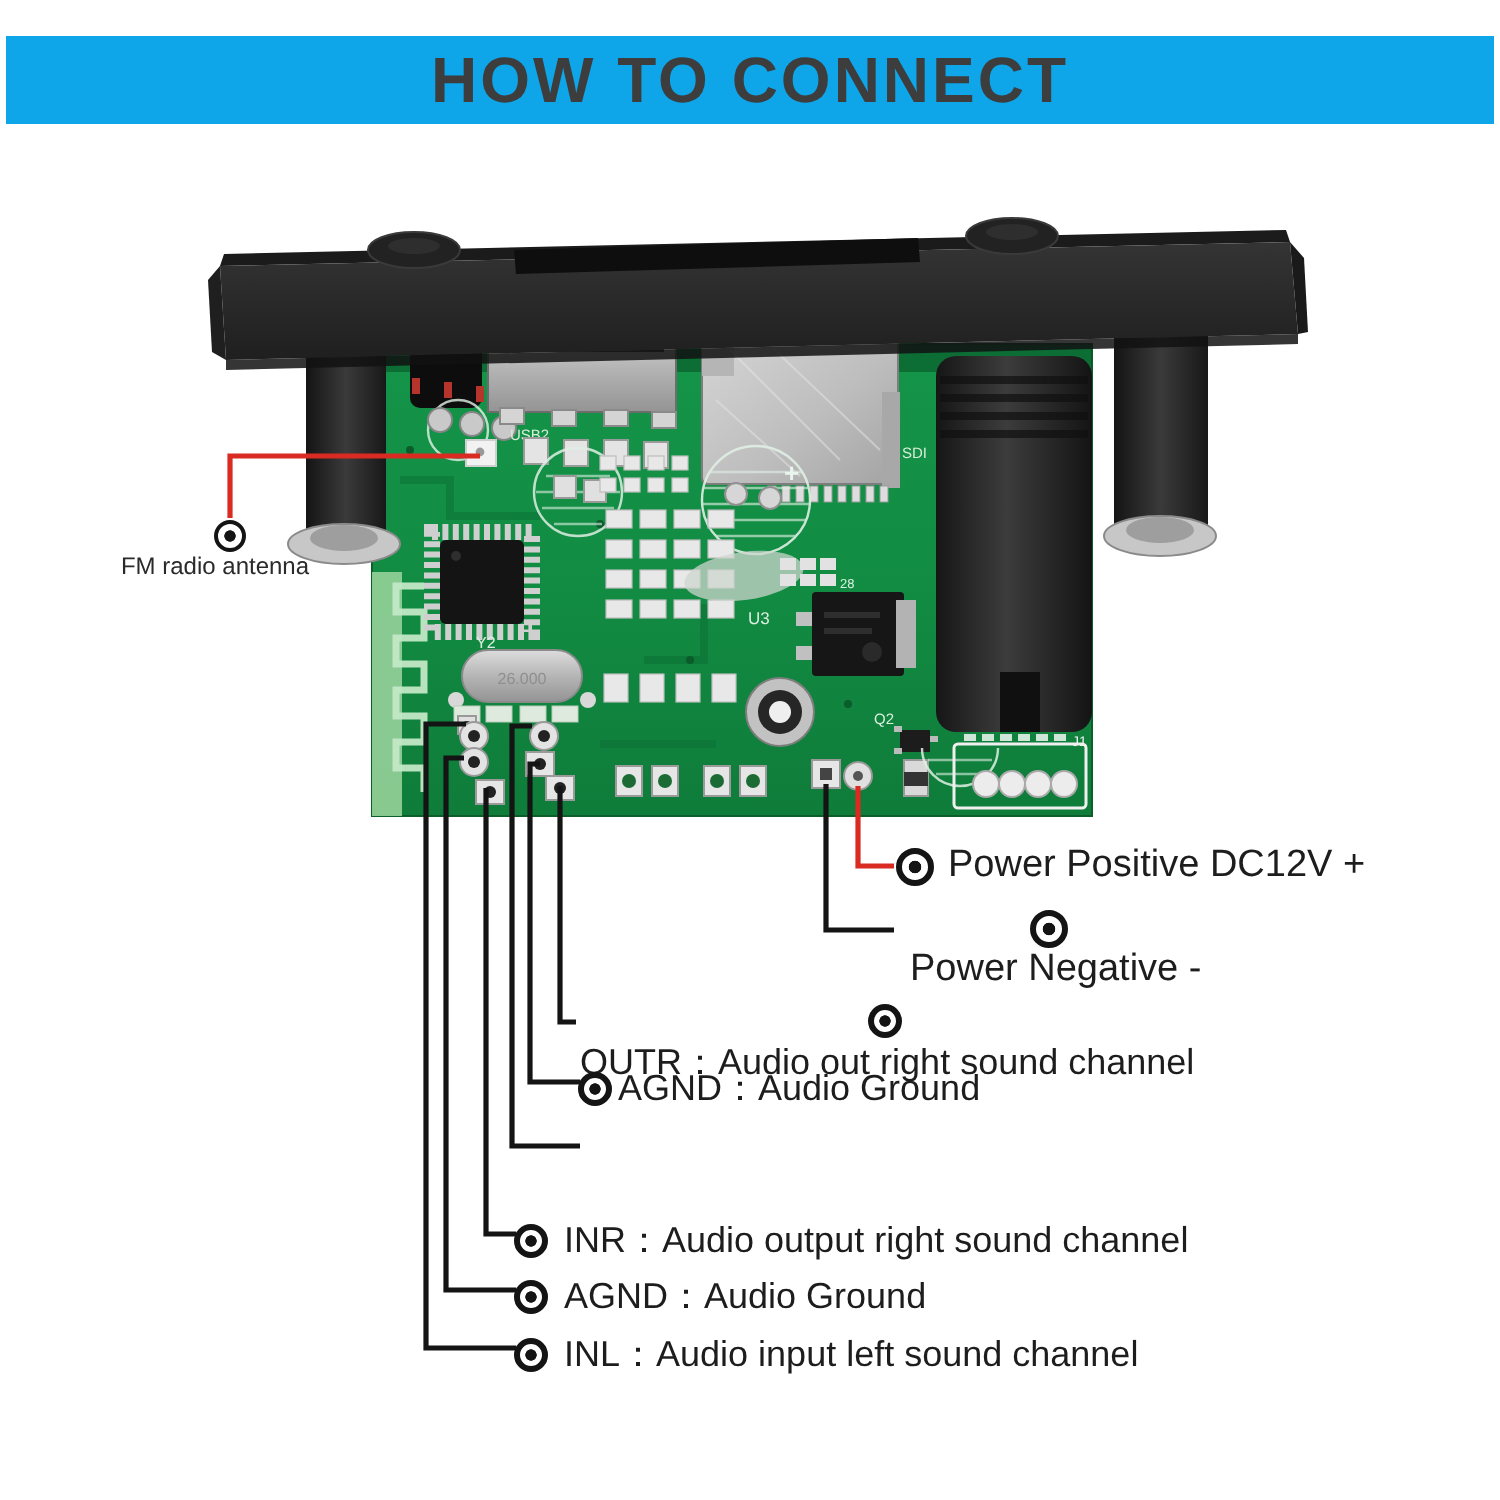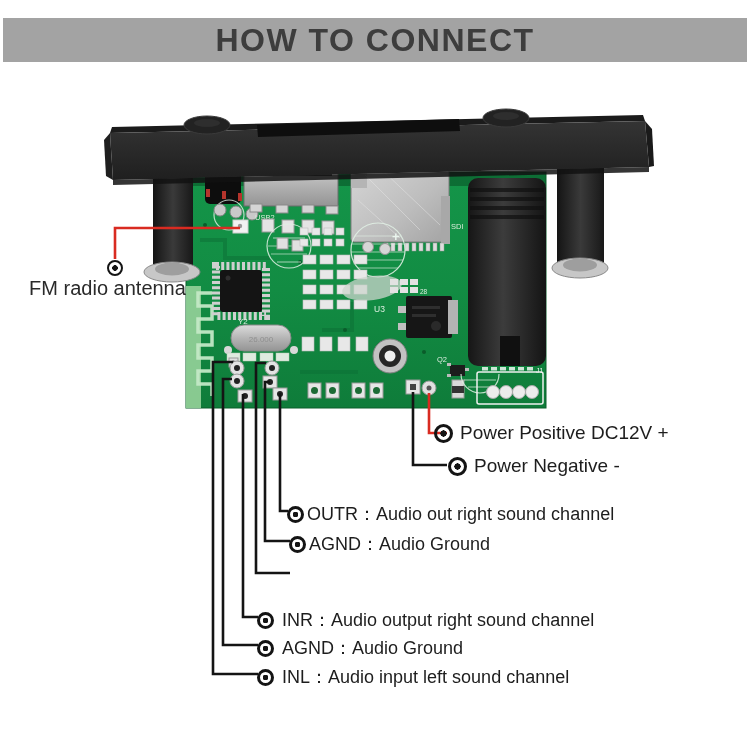--- a/index.html
+++ b/index.html
@@ -1,33 +1,33 @@
 <!DOCTYPE html>
 <html><head>
 <meta charset="utf-8">
 <style>
   html,body{margin:0;padding:0;background:#fff;}
   .stage{position:relative;width:750px;height:750px;background:#ffffff;overflow:hidden;
          font-family:"Liberation Sans","DejaVu Sans",sans-serif;color:#1d1d1d;}
-  .banner{position:absolute;left:3px;top:18px;width:744px;height:44px;background:#a3a3a3;
+  .banner{position:absolute;left:3px;top:18px;width:744px;height:44px;background:#0ea5e9;
           display:flex;align-items:center;justify-content:center;}
   .banner span{font-size:32px;font-weight:700;letter-spacing:1.5px;color:#3d3d3d;}
   svg.board{position:absolute;left:0;top:0;width:750px;height:750px;}
   .row{position:absolute;display:flex;align-items:center;white-space:nowrap;}
   .ring{box-sizing:border-box;flex:0 0 auto;width:17px;height:17px;border:3px solid #141414;border-radius:50%;
         background:radial-gradient(circle at center,#141414 0 2.7px,rgba(0,0,0,0) 3px);}
   .ring-lg{width:19px;height:19px;border-width:3.5px;
         background:radial-gradient(circle at center,#141414 0 3px,rgba(0,0,0,0) 3.3px);}
   .ring-sm{width:16px;height:16px;border-width:2.8px;}
   .conn .txt{margin-left:3px;font-size:18px;}
   .conn-in .txt{margin-left:8px;}
   .power .txt{margin-left:7px;font-size:19px;}
   .fm-icon{position:absolute;left:107px;top:260px;}
   .fm-text{position:absolute;left:15px;top:276px;width:185px;text-align:center;
-           font-size:20px;line-height:1.28;color:#2a2a2a;}
+           font-size:12px;line-height:1.28;color:#2a2a2a;}
 </style>
 </head>
 <body>
 
 <div class="stage">
 
   <div class="banner">
     <span>HOW TO CONNECT</span>
   </div>
 
@@ -361,30 +361,30 @@
       <polyline points="232,379 223,379 223,645 258,645" stroke="#141414"></polyline>
       <polyline points="233,362 213,362 213,674 258,674" stroke="#141414"></polyline>
     </g>
   </svg>
 
   <span class="ring ring-sm fm-icon"></span>
   <div class="fm-text">
     <div>FM radio antenna</div>
   </div>
 
-  <div class="row power" style="left:434px;top:422px;justify-content:space-between;">
+  <div class="row power" style="left:448px;top:422px;justify-content:space-between;">
     <span class="ring ring-lg"></span>
     <span class="txt">Power Positive DC12V +</span>
   </div>
-  <div class="row power" style="left:448px;top:455px;">
+  <div class="row power" style="left:448px;top:455px;flex-direction:column;">
     <span class="ring ring-lg"></span>
     <span class="txt">Power Negative -</span>
   </div>
 
-  <div class="row conn" style="left:287px;top:502px;">
+  <div class="row conn" style="left:287px;top:502px;flex-direction:column;">
     <span class="ring"></span>
     <span class="txt">OUTR：Audio out right sound channel</span>
   </div>
   <div class="row conn" style="left:289px;top:532px;">
     <span class="ring"></span>
     <span class="txt">AGND：Audio Ground</span>
   </div>
   <div class="row conn conn-in" style="left:257px;top:608px;">
     <span class="ring"></span>
     <span class="txt">INR：Audio output right sound channel</span>

